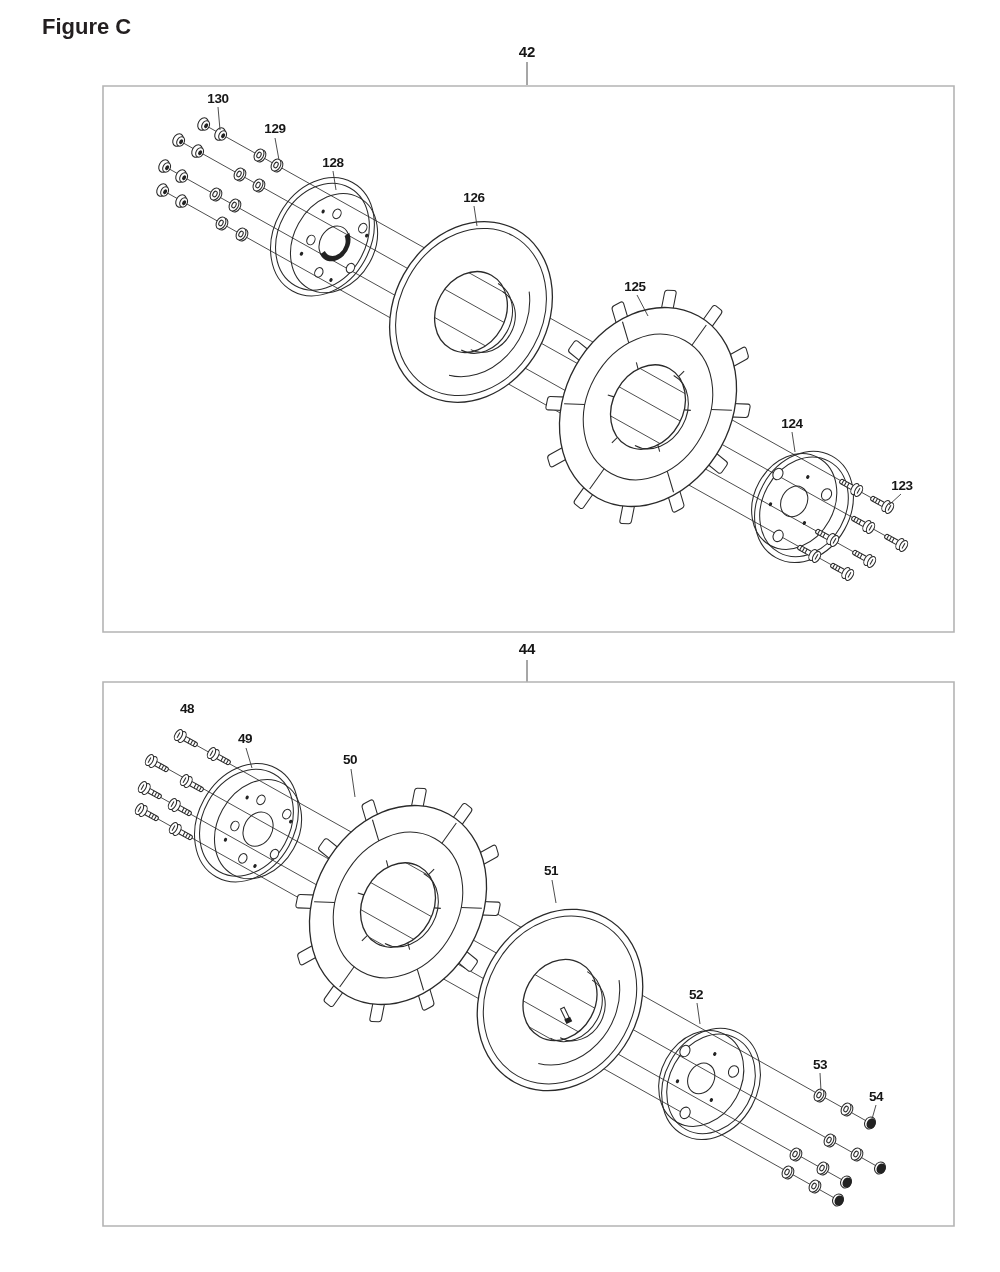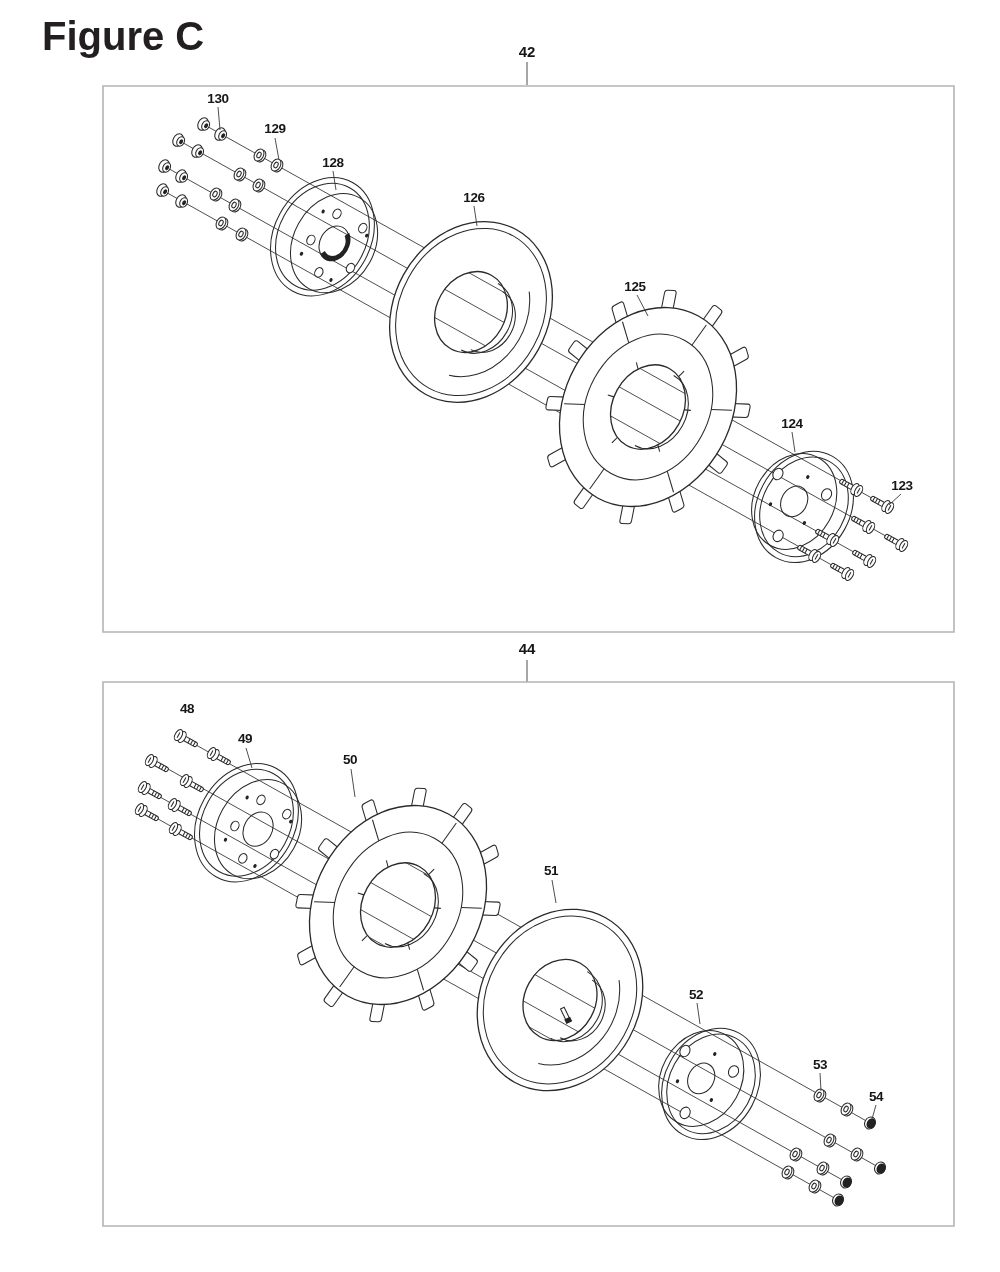--- a/index.html
+++ b/index.html
@@ -1,17 +1,17 @@
 <!DOCTYPE html>
 <html><head>
 <meta charset="utf-8">
 <style>
   html,body{margin:0;padding:0;background:#ffffff;}
   body{width:1000px;height:1272px;position:relative;font-family:"Liberation Sans",sans-serif;}
-  .page-title{position:absolute;left:42px;top:14px;font-size:40px;font-weight:800;color:#231f20;letter-spacing:0px;}
+  .page-title{position:absolute;left:42px;top:14px;font-size:22px;font-weight:800;color:#231f20;letter-spacing:0px;}
   #art{position:absolute;left:0;top:0;}
   
   #art path,#art circle,#art ellipse,#art line,#art rect{stroke:#2a2a2a;fill:none;stroke-width:1.05;vector-effect:non-scaling-stroke;}
   #art .panel-box{stroke:#b4b4b4;stroke-width:1.6;}
   #art .stud{stroke:#3a3a3a;stroke-width:.9;}
   #art .leader{stroke:#3a3a3a;stroke-width:.9;}
   #art .fw{fill:#ffffff;}
   #art .fd{fill:#222222;stroke:none;}
   #art .heavy{stroke-width:1.3;}
   #art text{fill:#161616;stroke:none;font-family:"Liberation Sans",sans-serif;font-weight:700;vector-effect:none;}

